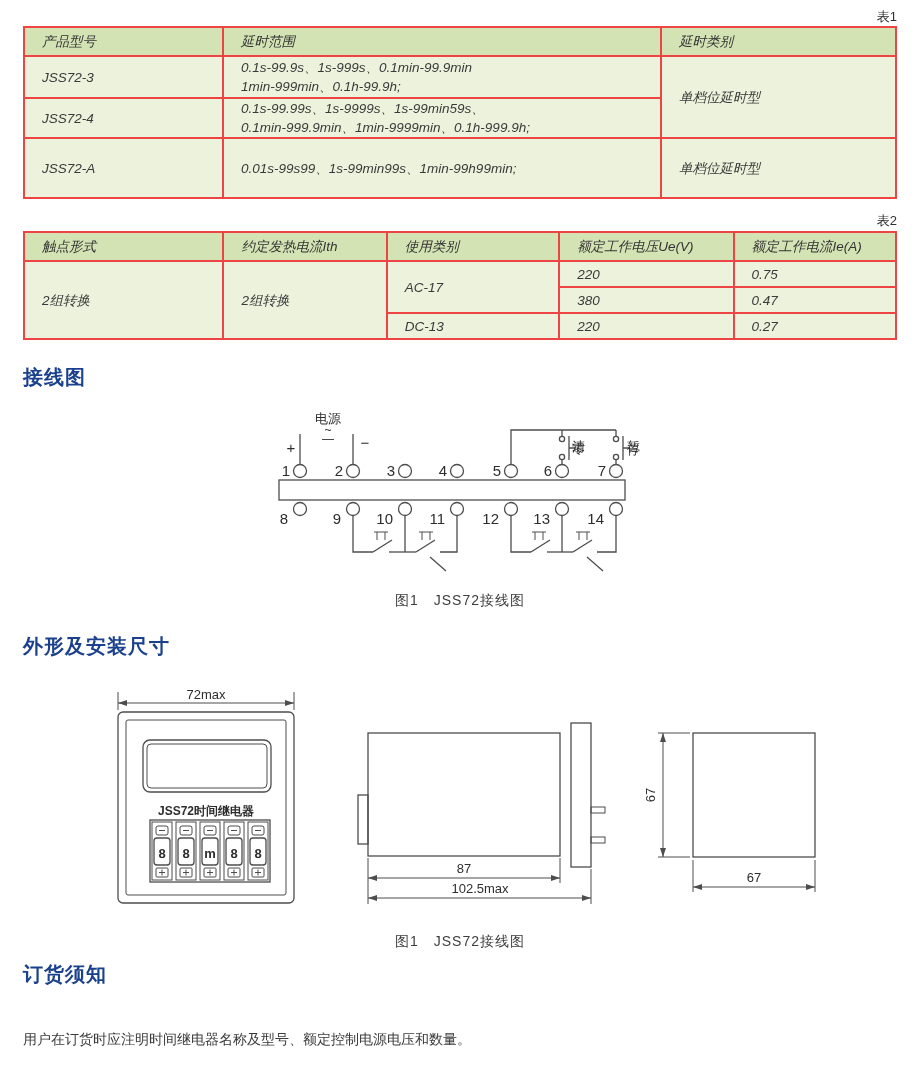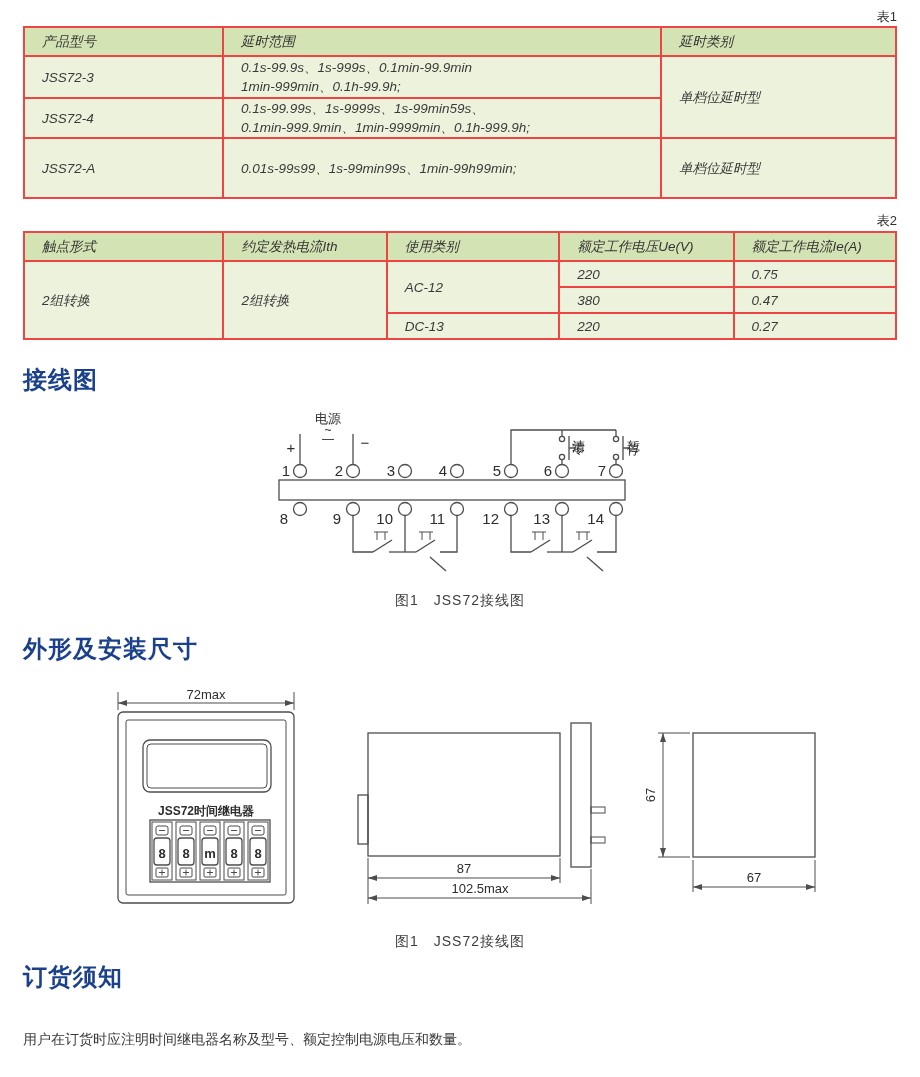--- a/index.html
+++ b/index.html
@@ -14,21 +14,21 @@
   }
   table.green th{
     background:#d4e3b4;font-weight:normal;text-align:left;font-size:13.5px;color:#333333;
     padding:0 0 0 17px;height:27px;vertical-align:middle;
   }
   table.green td{
     background:#edf2dc;font-size:13.5px;color:#3a3a3a;text-align:left;
     padding:0 10px 0 17px;vertical-align:middle;line-height:19px;
   }
   .range-cell{white-space:pre-line;margin-left:32px;}
-  .sec-title{position:absolute;left:23px;font-size:24px;font-weight:bold;color:#1b418c;letter-spacing:1px;}
+  .sec-title{position:absolute;left:23px;font-size:20px;font-weight:bold;color:#1b418c;letter-spacing:1px;}
   .caption{position:absolute;left:0;width:920px;text-align:center;font-size:14px;color:#3d3d3d;letter-spacing:1px;}
   .fig{position:absolute;}
   svg .ln{stroke:#4d4d4d;stroke-width:1.3;fill:none;}
   svg .thin{stroke:#4d4d4d;stroke-width:1;fill:none;}
   svg .node{stroke:#4d4d4d;stroke-width:1.3;fill:#ffffff;}
   svg text{fill:#2d2d2d;font-family:"Liberation Sans","DejaVu Sans",sans-serif;}
   .t-num{font-size:15px;}
   .d-num{font-size:13px;}
   .vlabel{
     position:absolute;writing-mode:vertical-rl;text-orientation:upright;
@@ -90,21 +90,21 @@
         <tr>
       <th>触点形式</th>
       <th>约定发热电流Ith</th>
       <th>使用类别</th>
       <th>额定工作电压Ue(V)</th>
       <th>额定工作电流Ie(A)</th>
     </tr>
     <tr style="height:24px;">
       <td rowspan="3">2组转换</td>
       <td rowspan="3">2组转换</td>
-      <td rowspan="2">AC-12</td>
+      <td rowspan="2">AC-17</td>
       <td>220</td>
       <td>0.75</td>
     </tr>
     <tr style="height:24px;">
       <td>380</td>
       <td>0.47</td>
     </tr>
     <tr style="height:24px;">
       <td>DC-13</td>
       <td>220</td>

